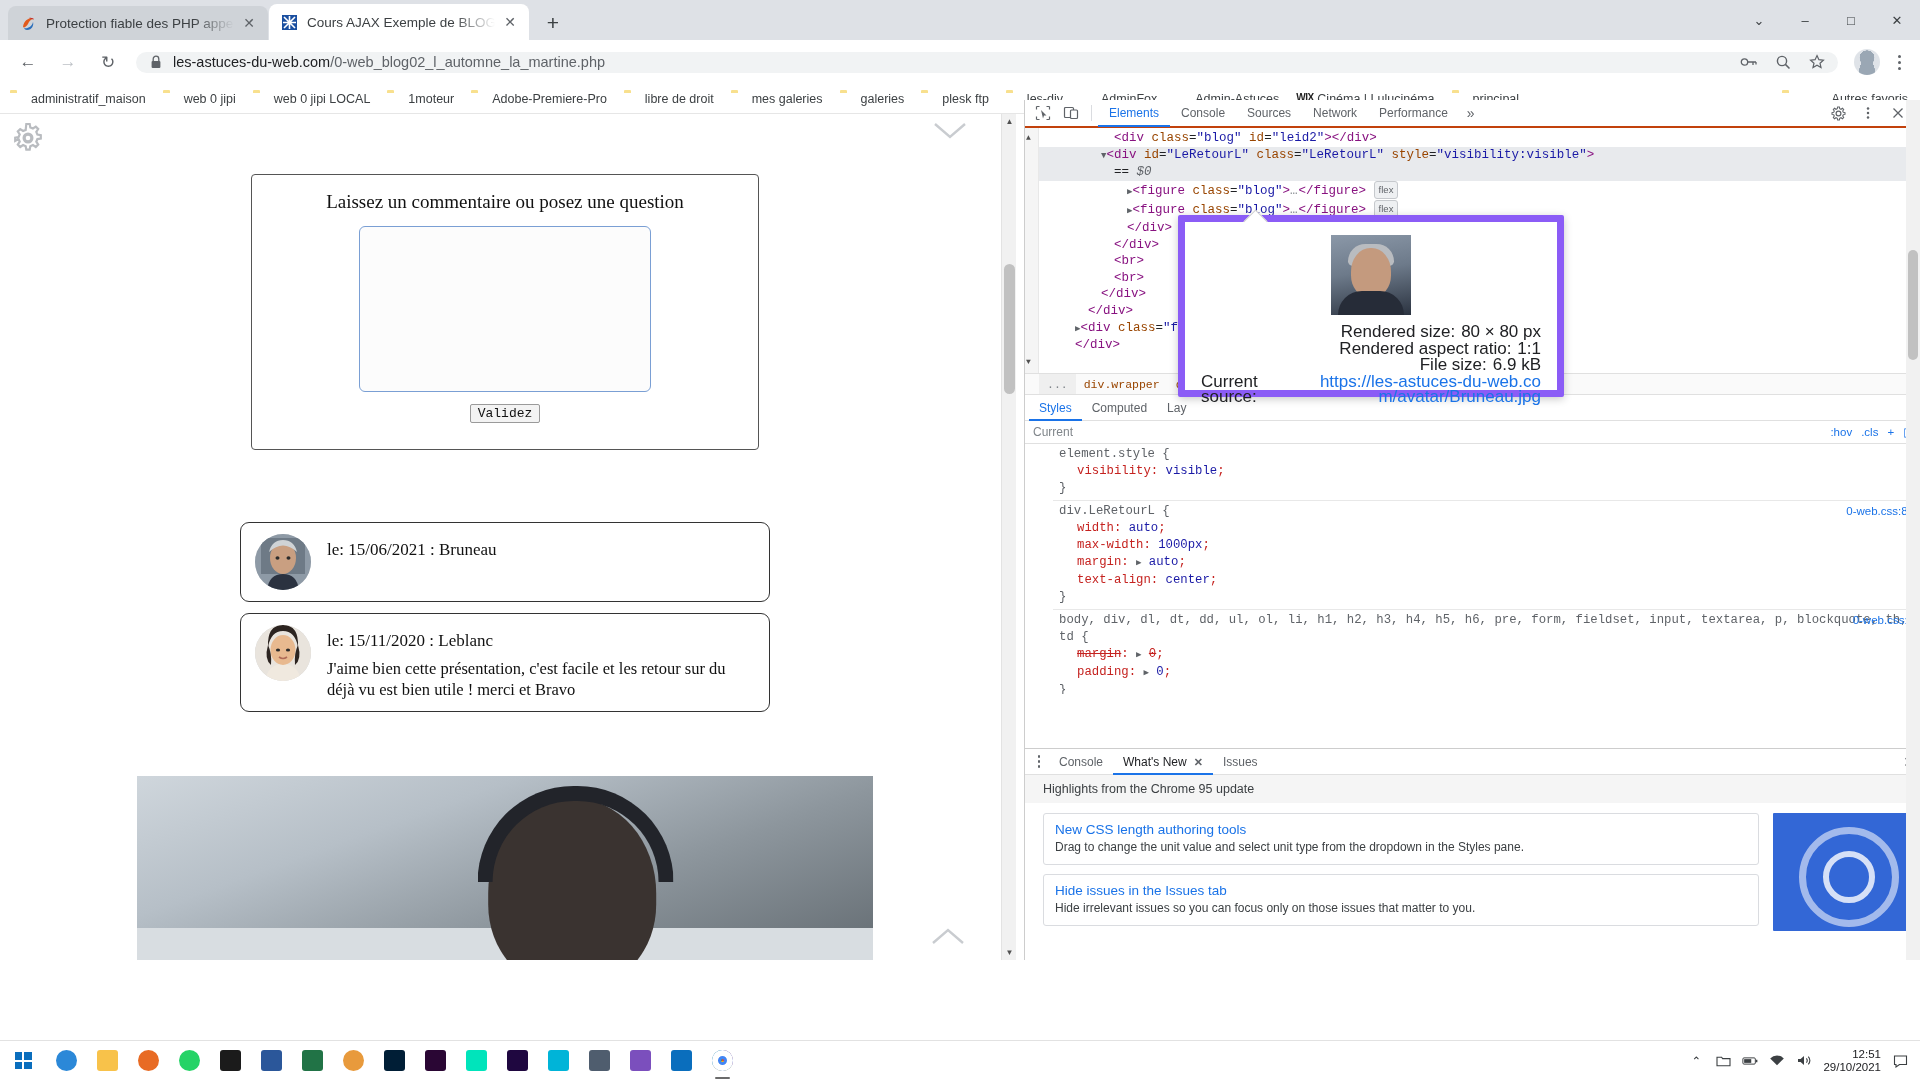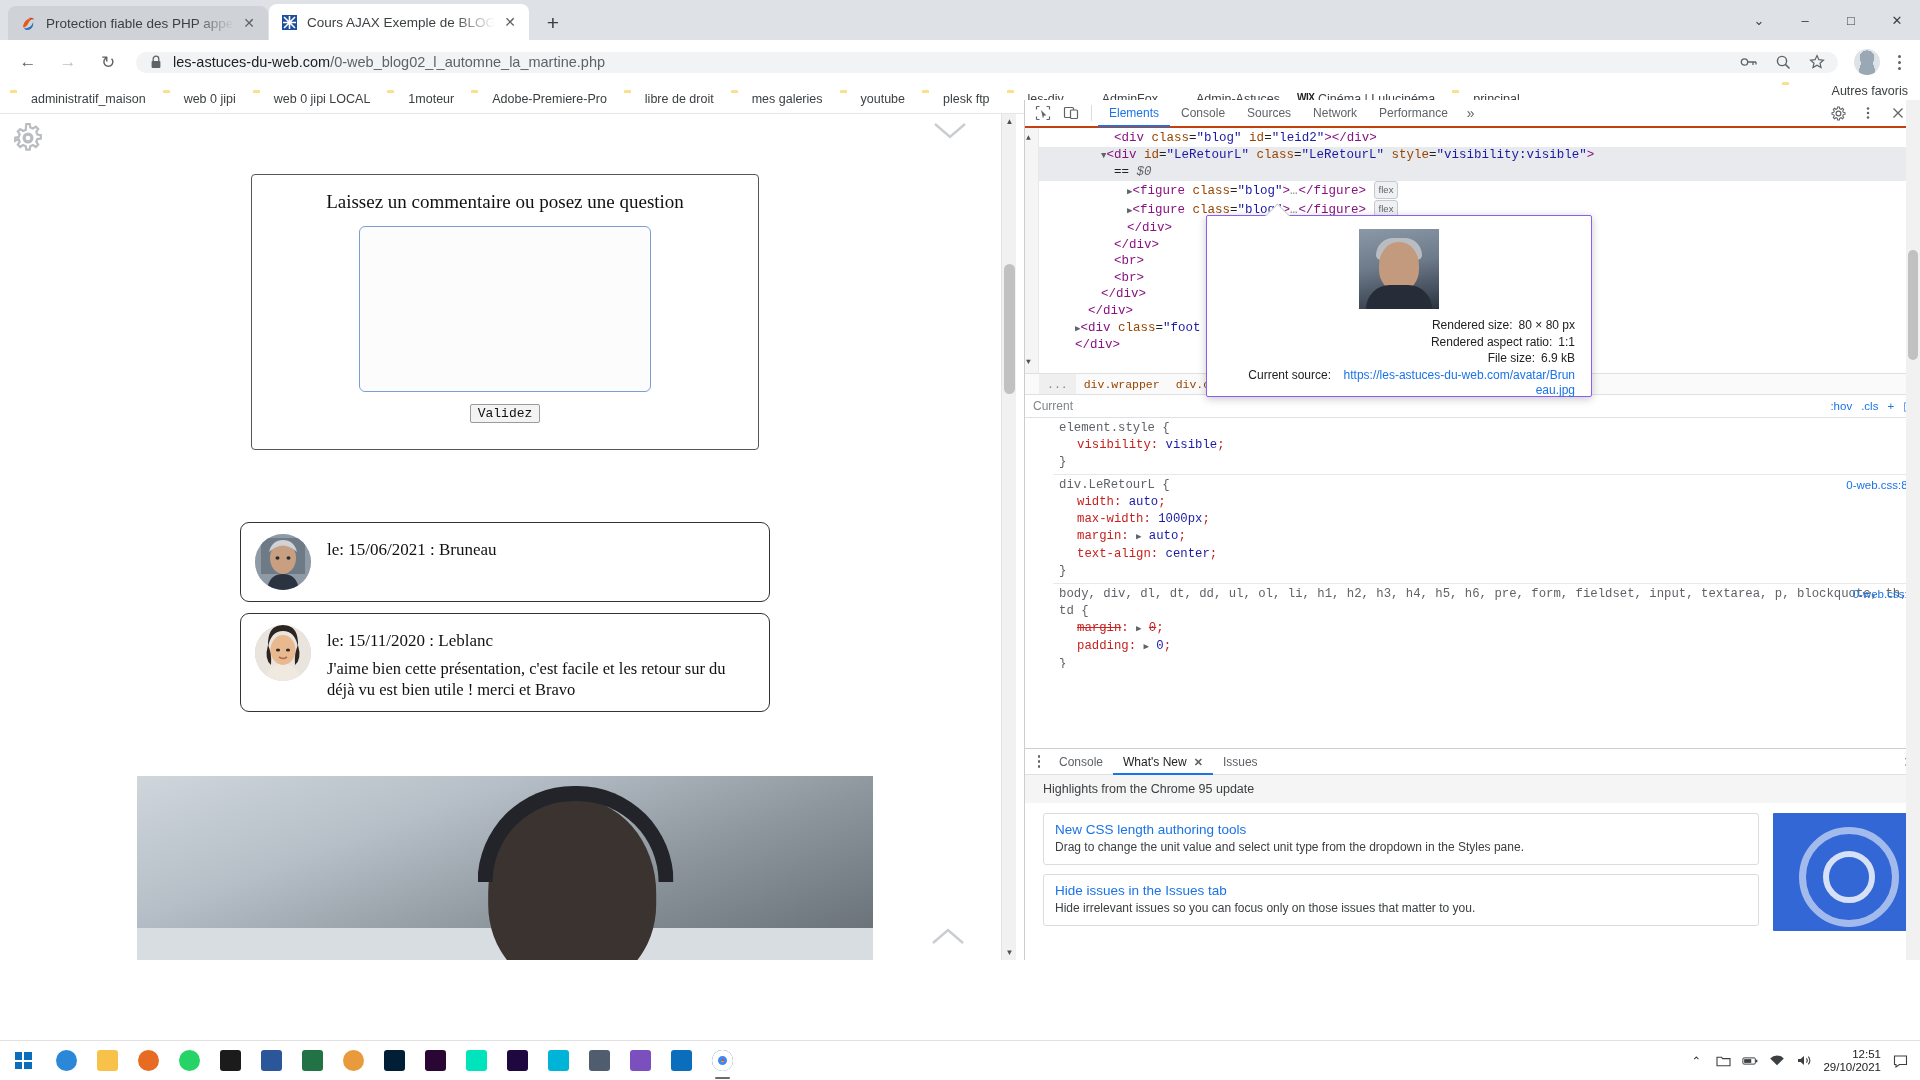--- a/index.html
+++ b/index.html
@@ -83,21 +83,21 @@
   .menu-dots {
     width: 26px; height: 30px; margin-left: 6px;
     display: flex; flex-direction: column; align-items: center;
     justify-content: center; gap: 3px;
   }
   .menu-dots i { width: 3px; height: 3px; border-radius: 50%; background: #5f6368; display: block; }
 
   
   .bookmarks {
     position: absolute; top: 84px; left: 0; width: 1920px; height: 30px;
-    background: #fff; display: flex; padding: 0 10px;
+    background: #fff; display: flex; align-items: center; padding: 0 10px;
     border-bottom: 1px solid #e6e6e6; font-size: 12.5px; color: #3c4043;
   }
   .bm { display: flex; align-items: center; margin-right: 17px; white-space: nowrap; }
   .bm-ico { width: 15px; height: 13px; margin-right: 6px; flex: 0 0 15px; }
   .folder-ico {
     width: 15px; height: 12px; background: #f8e08e; border-radius: 1px 2px 2px 2px;
     position: relative;
   }
   .folder-ico:before {
     content: ''; position: absolute; left: 0; top: -2.5px; width: 7px; height: 3px;
@@ -239,23 +239,23 @@
   .ell { color: #80868b; letter-spacing: 1px; }
   .badge-flex {
     display: inline-block; font-family: "Liberation Sans", sans-serif;
     font-size: 9.5px; background: #eef0f2; border: 1px solid #c6c9cd;
     border-radius: 3px; padding: 0 4px; color: #5f6368; vertical-align: 1px;
   }
 
   
   .img-tooltip {
     position: absolute; left: 1178px; top: 215px; width: 386px; height: 182px;
-    background: #fff; border: 1px solid #8b5cf6; border-radius: 2px;
+    background: #fff; border: 7px solid #8b5cf6; border-radius: 2px;
     box-shadow: 0 2px 8px rgba(0,0,0,.22); z-index: 40;
-    font-family: "Liberation Sans", sans-serif; font-size: 12px; color: #202124; margin-left: 28px;
+    font-family: "Liberation Sans", sans-serif; font-size: 17px; color: #202124;
   }
   .img-tooltip:before {
     content:''; position:absolute; top:-9px; left:62px; width:16px; height:16px;
     background:#fff; border-left:1px solid #d0d0d0; border-top:1px solid #d0d0d0;
     transform: rotate(45deg);
   }
   .tt-thumb {
     width: 80px; height: 80px; margin: 13px auto 9px auto;
     background: linear-gradient(170deg,#8b98a8 0%,#6d7a8a 45%,#2b3340 100%);
     position: relative; overflow: hidden;
@@ -485,21 +485,21 @@
       <span class="bm">
         <span class="bm-ico"><span class="folder-ico"></span></span>
         <span>libre de droit</span>
       </span>
       <span class="bm">
         <span class="bm-ico"><span class="folder-ico"></span></span>
         <span>mes galeries</span>
       </span>
       <span class="bm">
         <span class="bm-ico"><span class="folder-ico"></span></span>
-        <span>youtube</span>
+        <span>galeries</span>
       </span>
       <span class="bm">
         <span class="bm-ico"><span class="folder-ico"></span></span>
         <span>plesk ftp</span>
       </span>
       <span class="bm">
         <span class="bm-ico"><span class="folder-ico"></span></span>
         <span>les-div</span>
       </span>
       <span class="bm">
@@ -673,20 +673,25 @@
         <div class="dom-line" style="padding-left: 50px;"><span class="tri">▶</span><span class="punct">&lt;</span><span class="tagname">div</span> <span class="attrname">class</span>=<span class="attrval">"foot</span></div>
         <div class="dom-line" style="padding-left: 50px;"><span class="punct">&lt;/</span><span class="tagname">div</span><span class="punct">&gt;</span></div>
       </div>
 
     <div class="crumbs">
       <span class="crumb dots">...</span>
       <span class="crumb">div.wrapper</span>
       <span class="crumb">div.cont</span>
     </div>
 
+    <div class="styles-tabs">
+      <div class="st-tab active">Styles</div>
+      <div class="st-tab">Computed</div>
+      <div class="st-tab">Lay</div>
+    </div>
 
     <div class="filter-row">
       <span class="filter-text">Current</span>
       <span class="filter-right">
         <span class="pill">:hov</span>
         <span class="pill">.cls</span>
         <span class="pill">+</span>
         <span class="pill">◲</span>
       </span>
     </div>

